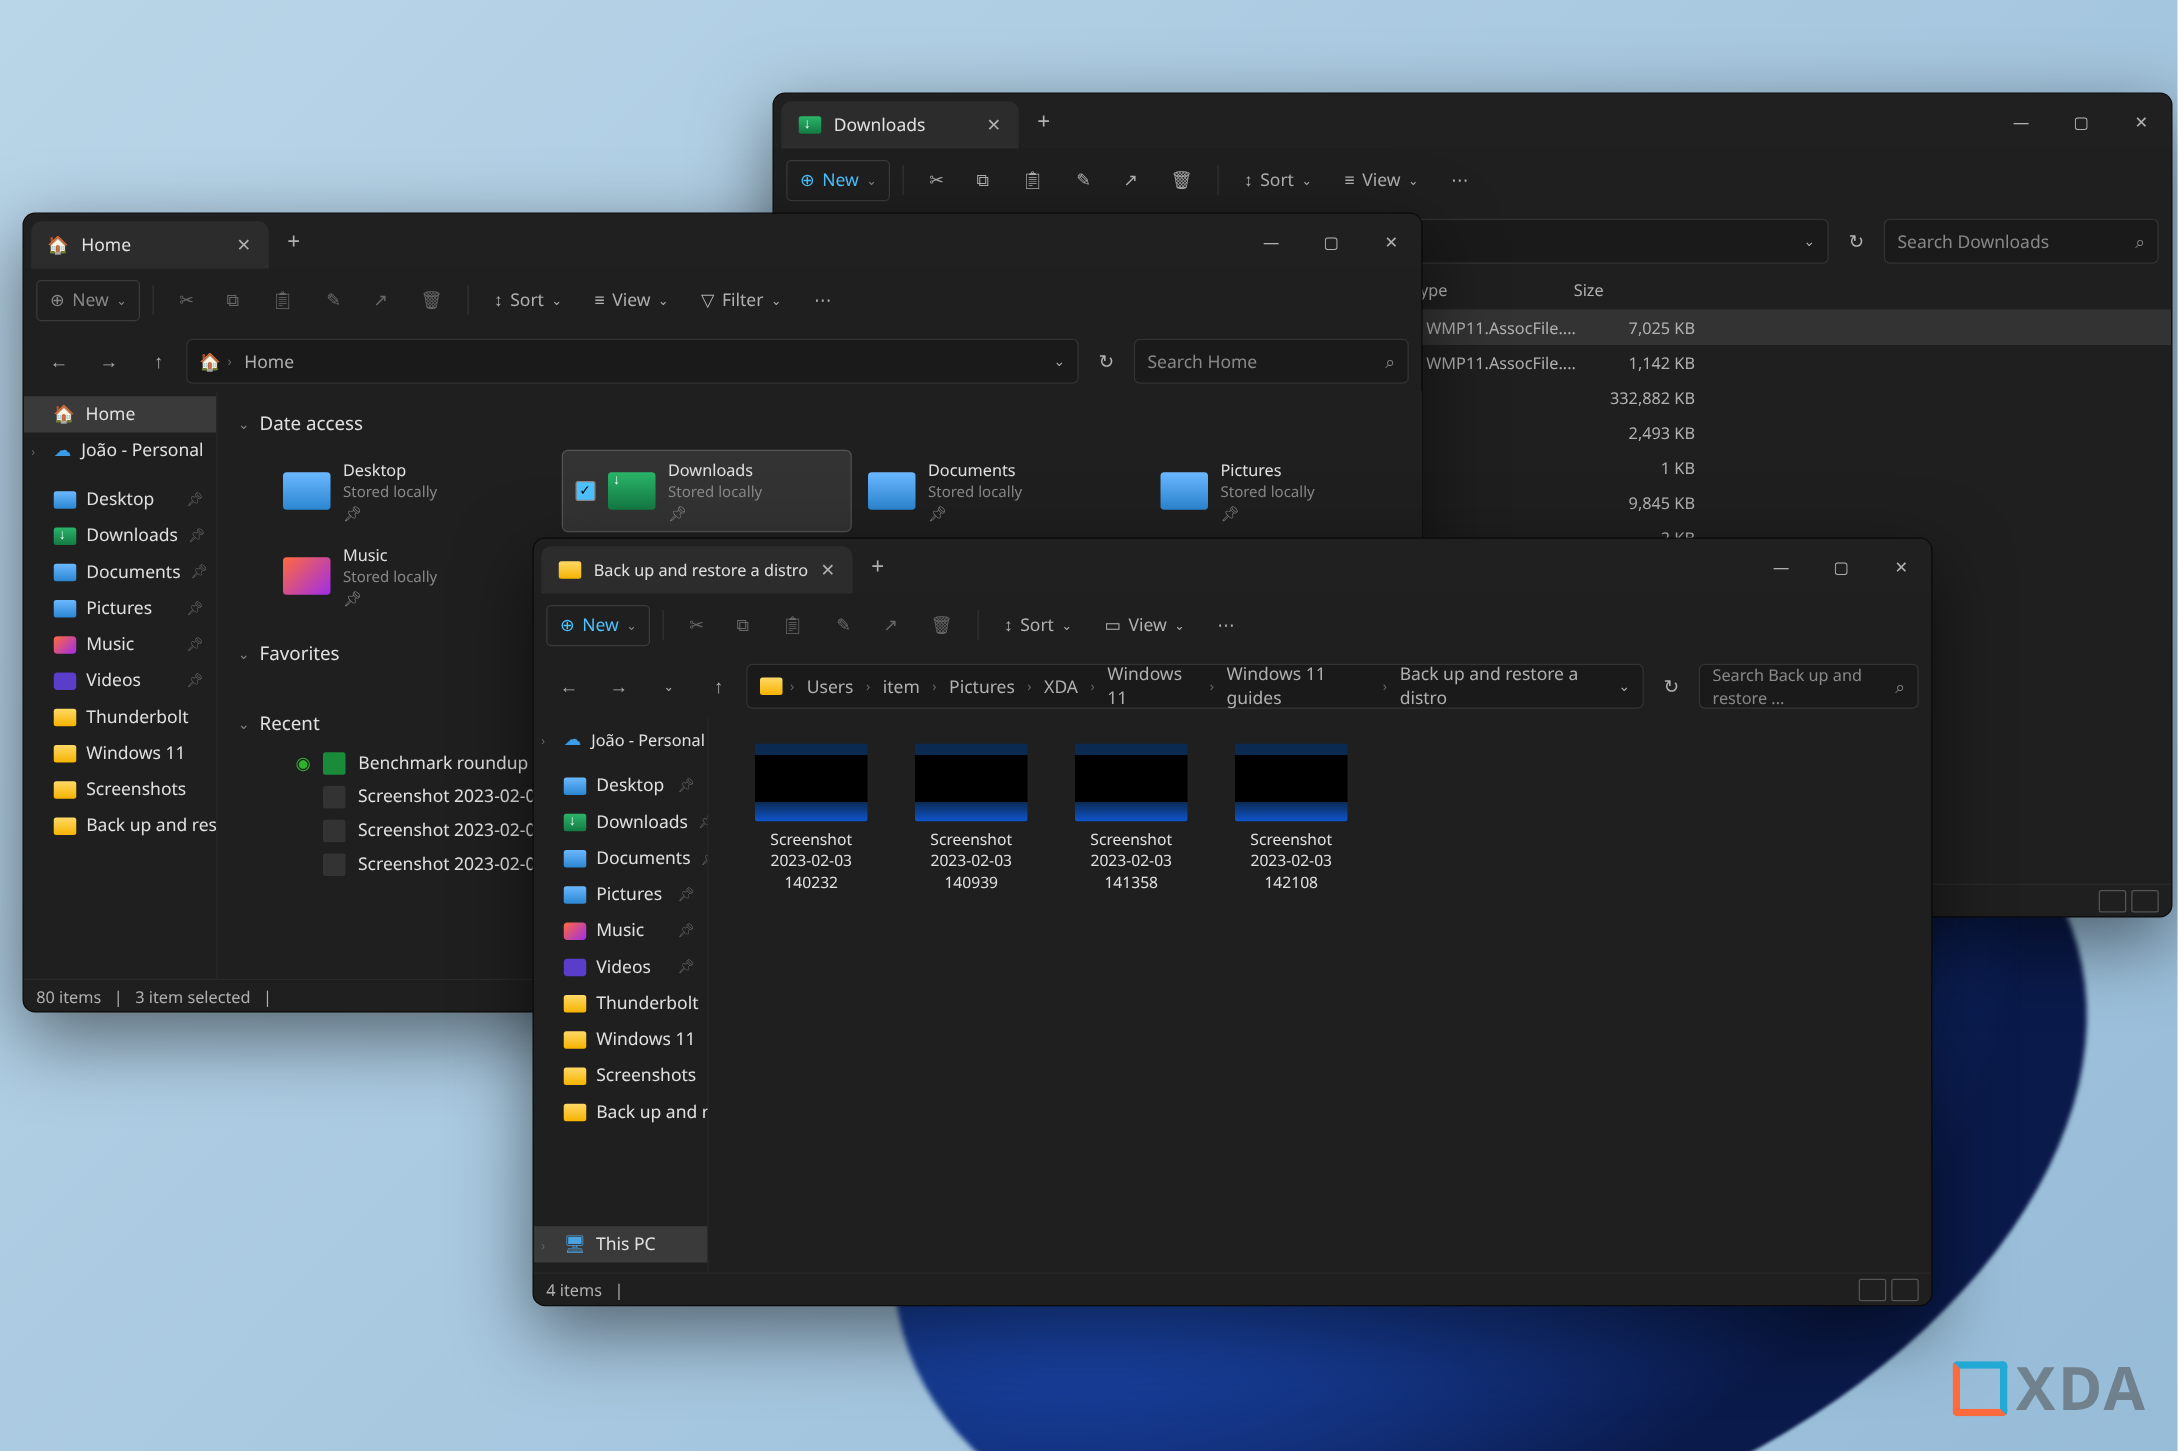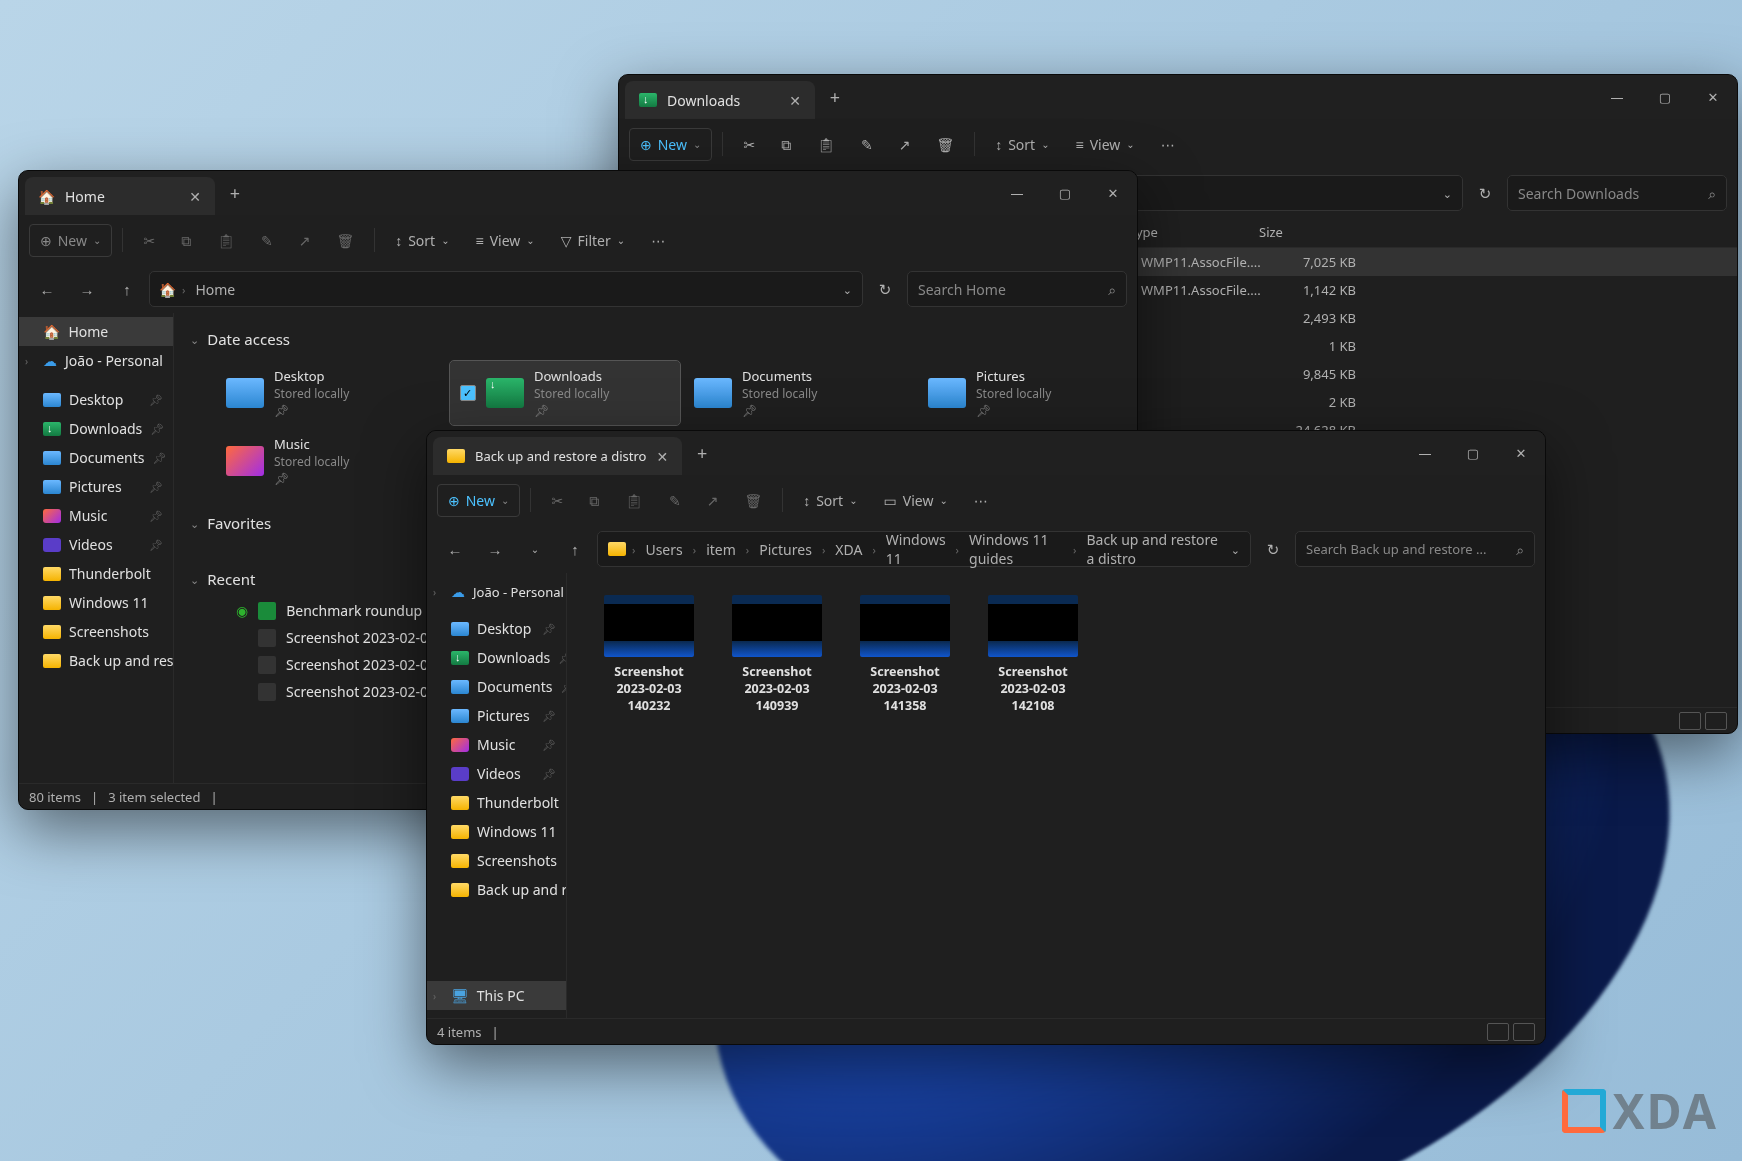--- a/index.html
+++ b/index.html
@@ -203,21 +203,21 @@
 .file-row {
   display: flex; padding: 5px 12px; font-size: 13px; color: var(--text-dim);
 }
 .file-row.sel { background: #333; }
 .file-row .c1 { width: 140px; overflow:hidden; text-overflow:ellipsis; white-space:nowrap; }
 .file-row .c2 { width: 150px; }
 .file-row .c3 { width: 130px; overflow:hidden; text-overflow:ellipsis; white-space:nowrap; }
 .file-row .c4 { width: 85px; text-align: right; }
 
 .thumb-grid { display: flex; gap: 28px; padding: 10px 20px; }
-.thumb-item { width: 100px; text-align: center; font-size: 12.5px; font-weight: bold; }
+.thumb-item { width: 100px; text-align: center; font-size: 12.5px; }
 .thumb-img {
   width: 90px; height: 62px; margin: 0 auto 6px;
   background: linear-gradient(180deg, #0a2a52 0%, #0a2a52 15%, #000 15%, #000 75%, #0a2a52 75%, #1055cc 100%);
   border-radius: 2px;
 }
 .watermark {
   position: absolute; bottom: 18px; right: 24px;
   font-size: 48px; font-weight: 700; letter-spacing: 2px;
   color: rgba(80,80,80,.55);
   display: flex; align-items: center; gap: 6px;
@@ -283,20 +283,26 @@
             <div class="c1">en (1).mp4</div>
             <div class="c2">1/28/2023 10:46 PM</div>
             <div class="c3">WMP11.AssocFile....</div>
             <div class="c4">7,025 KB</div>
           </div>
         <div class="file-row">
             <div class="c1">en.mp4</div>
             <div class="c2">1/28/2023 10:41 PM</div>
             <div class="c3">WMP11.AssocFile....</div>
             <div class="c4">1,142 KB</div>
+          </div>
+        <div class="file-row">
+            <div class="c1"></div>
+            <div class="c2"></div>
+            <div class="c3"></div>
+            <div class="c4">332,882 KB</div>
           </div>
         <div class="file-row">
             <div class="c1"></div>
             <div class="c2"></div>
             <div class="c3"></div>
             <div class="c4">2,493 KB</div>
           </div>
         <div class="file-row">
             <div class="c1"></div>
             <div class="c2"></div>
@@ -580,21 +586,21 @@
         <span class="crumb">XDA</span>
       <span class="chevron">›</span>
         <span class="crumb">Windows 11</span>
       <span class="chevron">›</span>
         <span class="crumb">Windows 11 guides</span>
       <span class="chevron">›</span>
         <span class="crumb">Back up and restore a distro</span>
       <span style="margin-left:auto;font-size:11px">⌄</span>
     </div>
     <div class="navbtn">↻</div>
-    <div class="search" style="width:240px">
+    <div class="search" style="width:176px">
       <span style="font-size:13px">Search Back up and restore ...</span>
       <span>⌕</span>
     </div>
   </div>
   <div class="body">
     <div class="sidebar w3">
       <div class="nav-item">
           <span class="expand">›</span>
           <span style="color:#3a9be8">☁</span>
           <span style="font-size:13px">João - Personal</span>

